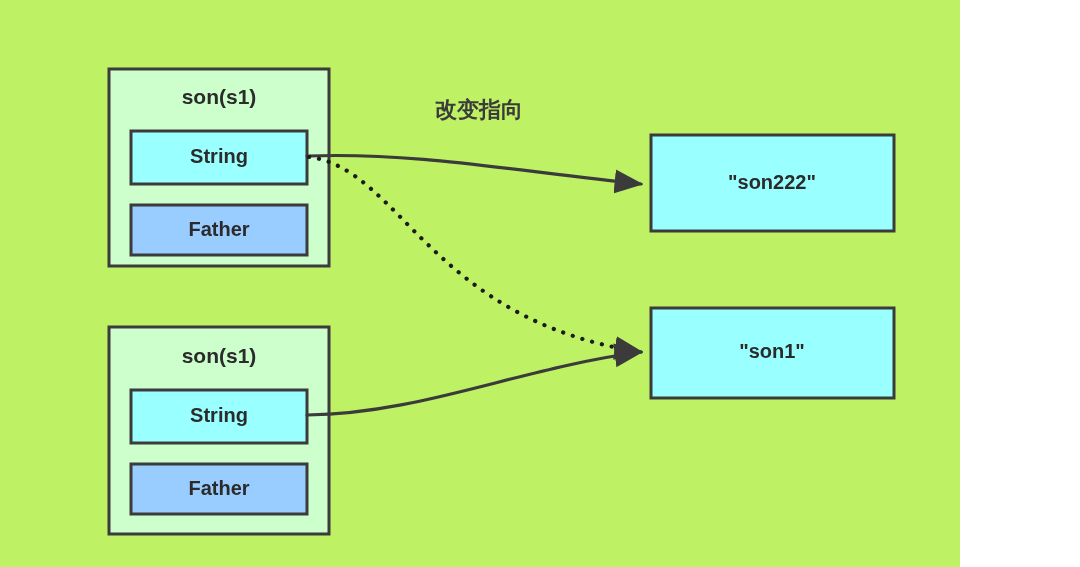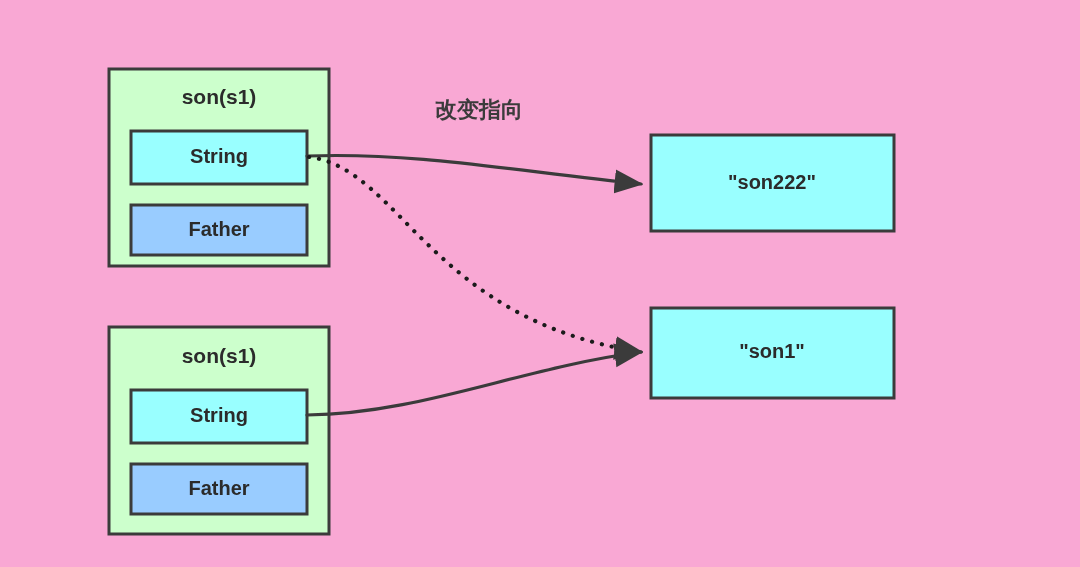--- a/index.html
+++ b/index.html
@@ -8,23 +8,23 @@
     background: #ffffff;
   }
   body {
     width: 1080px;
     height: 567px;
     font-family: "Liberation Sans", sans-serif;
     overflow: hidden;
   }
   #canvas {
     position: relative;
-    width: 1080px;
+    width: 960px;
     height: 567px;
-    background: #f9a8d4;
+    background: #bef264;
   }
   svg#diagram {
     position: absolute;
     left: 0;
     top: 0;
     width: 1080px;
     height: 567px;
   }
   .box-outer {
     fill: #ccffcc;

